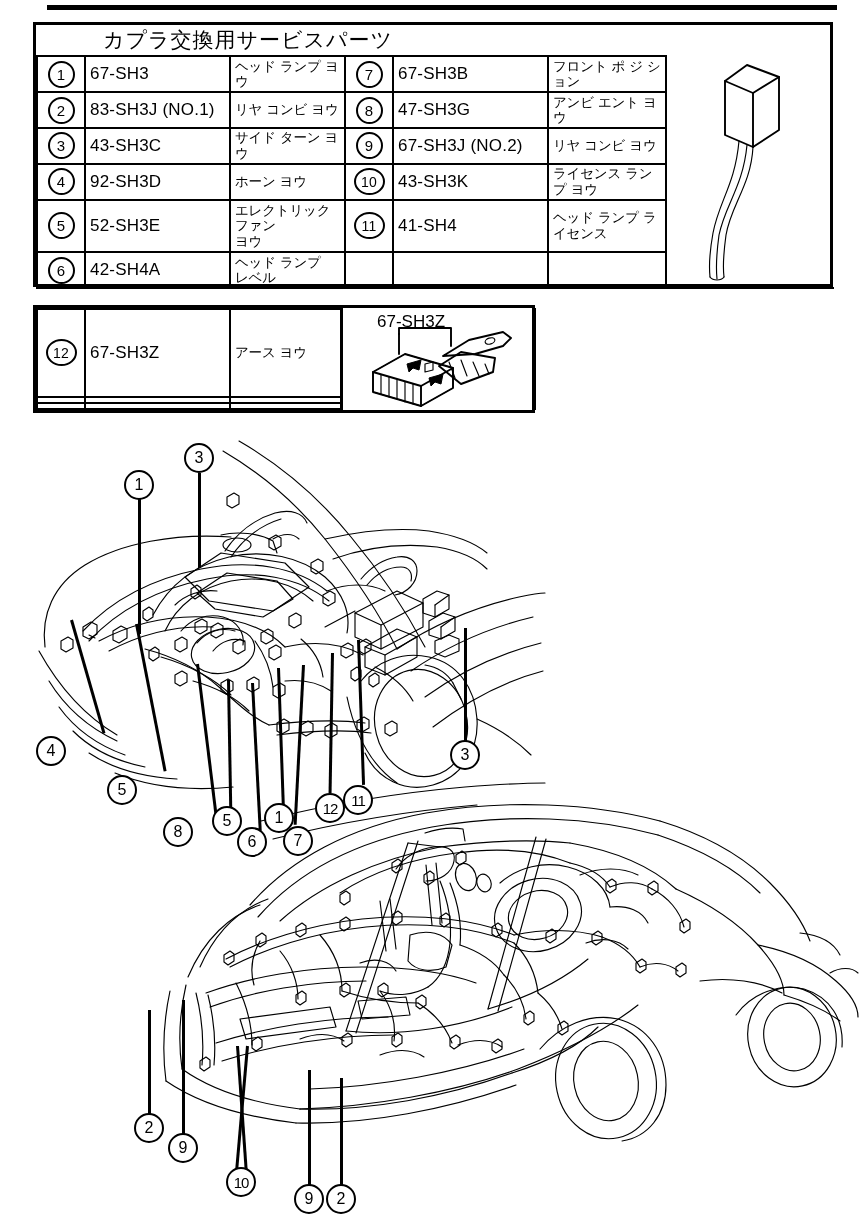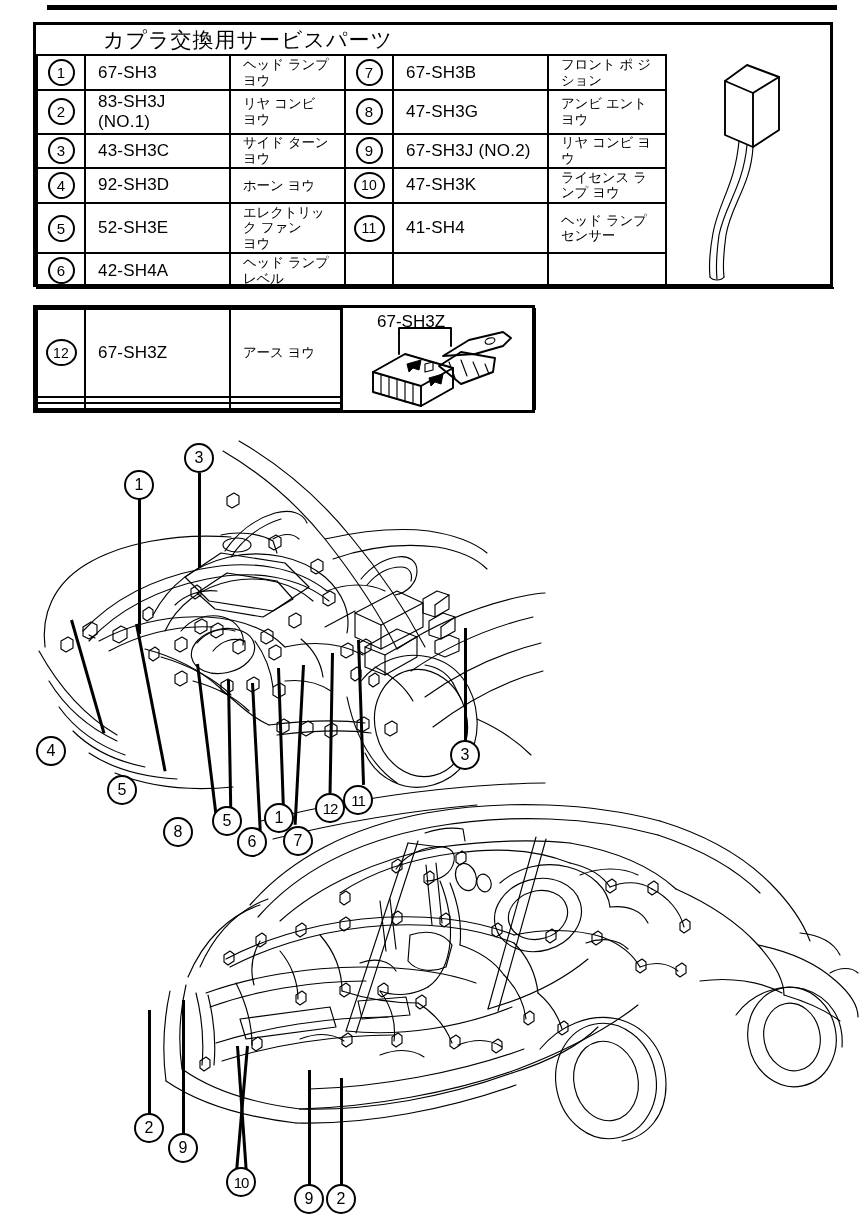--- a/index.html
+++ b/index.html
@@ -9,21 +9,21 @@
     font-family:"Liberation Sans","DejaVu Sans",sans-serif;color:#000;
   }
   .page{position:absolute;inset:0;}
 
   
   .scanbar{position:absolute;left:47px;top:5px;width:790px;height:5px;background:#000;}
 
   
   .tbl{position:absolute;border:3px solid #000;box-sizing:border-box;background:#fff;}
   .tbl table{border-collapse:collapse;width:100%;height:100%;table-layout:fixed;}
-  .tbl td{border:2px solid #000;padding:0 12px;vertical-align:middle;
+  .tbl td{border:2px solid #000;padding:0 4px;vertical-align:middle;
           font-size:17px;letter-spacing:.2px;}
   .tbl td.num{text-align:center;padding:0;}
   .tbl td.jp{font-size:13.5px;font-family:"DejaVu Sans",sans-serif;
              letter-spacing:-.2px;line-height:1.15;}
   .tbl td.illus{padding:0;}
 
   
   .titlerow td{border:none;border-bottom:2px solid #000;font-size:21px;
                font-family:"DejaVu Sans",sans-serif;padding-left:66px;letter-spacing:1px;}
 
@@ -107,32 +107,32 @@
         <td class="num"><span class="circ">9</span></td>
         <td>67-SH3J (NO.2)</td>
         <td class="jp">リヤ コンビ ヨウ</td>
       </tr>
 
       <tr>
         <td class="num"><span class="circ">4</span></td>
         <td>92-SH3D</td>
         <td class="jp">ホーン ヨウ</td>
         <td class="num"><span class="circ wide">10</span></td>
-        <td>47-SH3K</td>
+        <td>43-SH3K</td>
         <td class="jp">ライセンス ランプ ヨウ</td>
       </tr>
 
       <tr>
         <td class="num"><span class="circ">5</span></td>
         <td>52-SH3E</td>
         <td class="jp" style="white-space:pre-line">エレクトリック ファン
 ヨウ</td>
         <td class="num"><span class="circ wide">11</span></td>
         <td>41-SH4</td>
-        <td class="jp">ヘッド ランプ  センサー</td>
+        <td class="jp">ヘッド ランプ  ライセンス</td>
       </tr>
 
       <tr>
         <td class="num"><span class="circ">6</span></td>
         <td>42-SH4A</td>
         <td class="jp" style="white-space:pre-line">ヘッド ランプ
 レベル</td>
         <td class="num"></td>
         <td></td>
         <td class="jp"></td>

